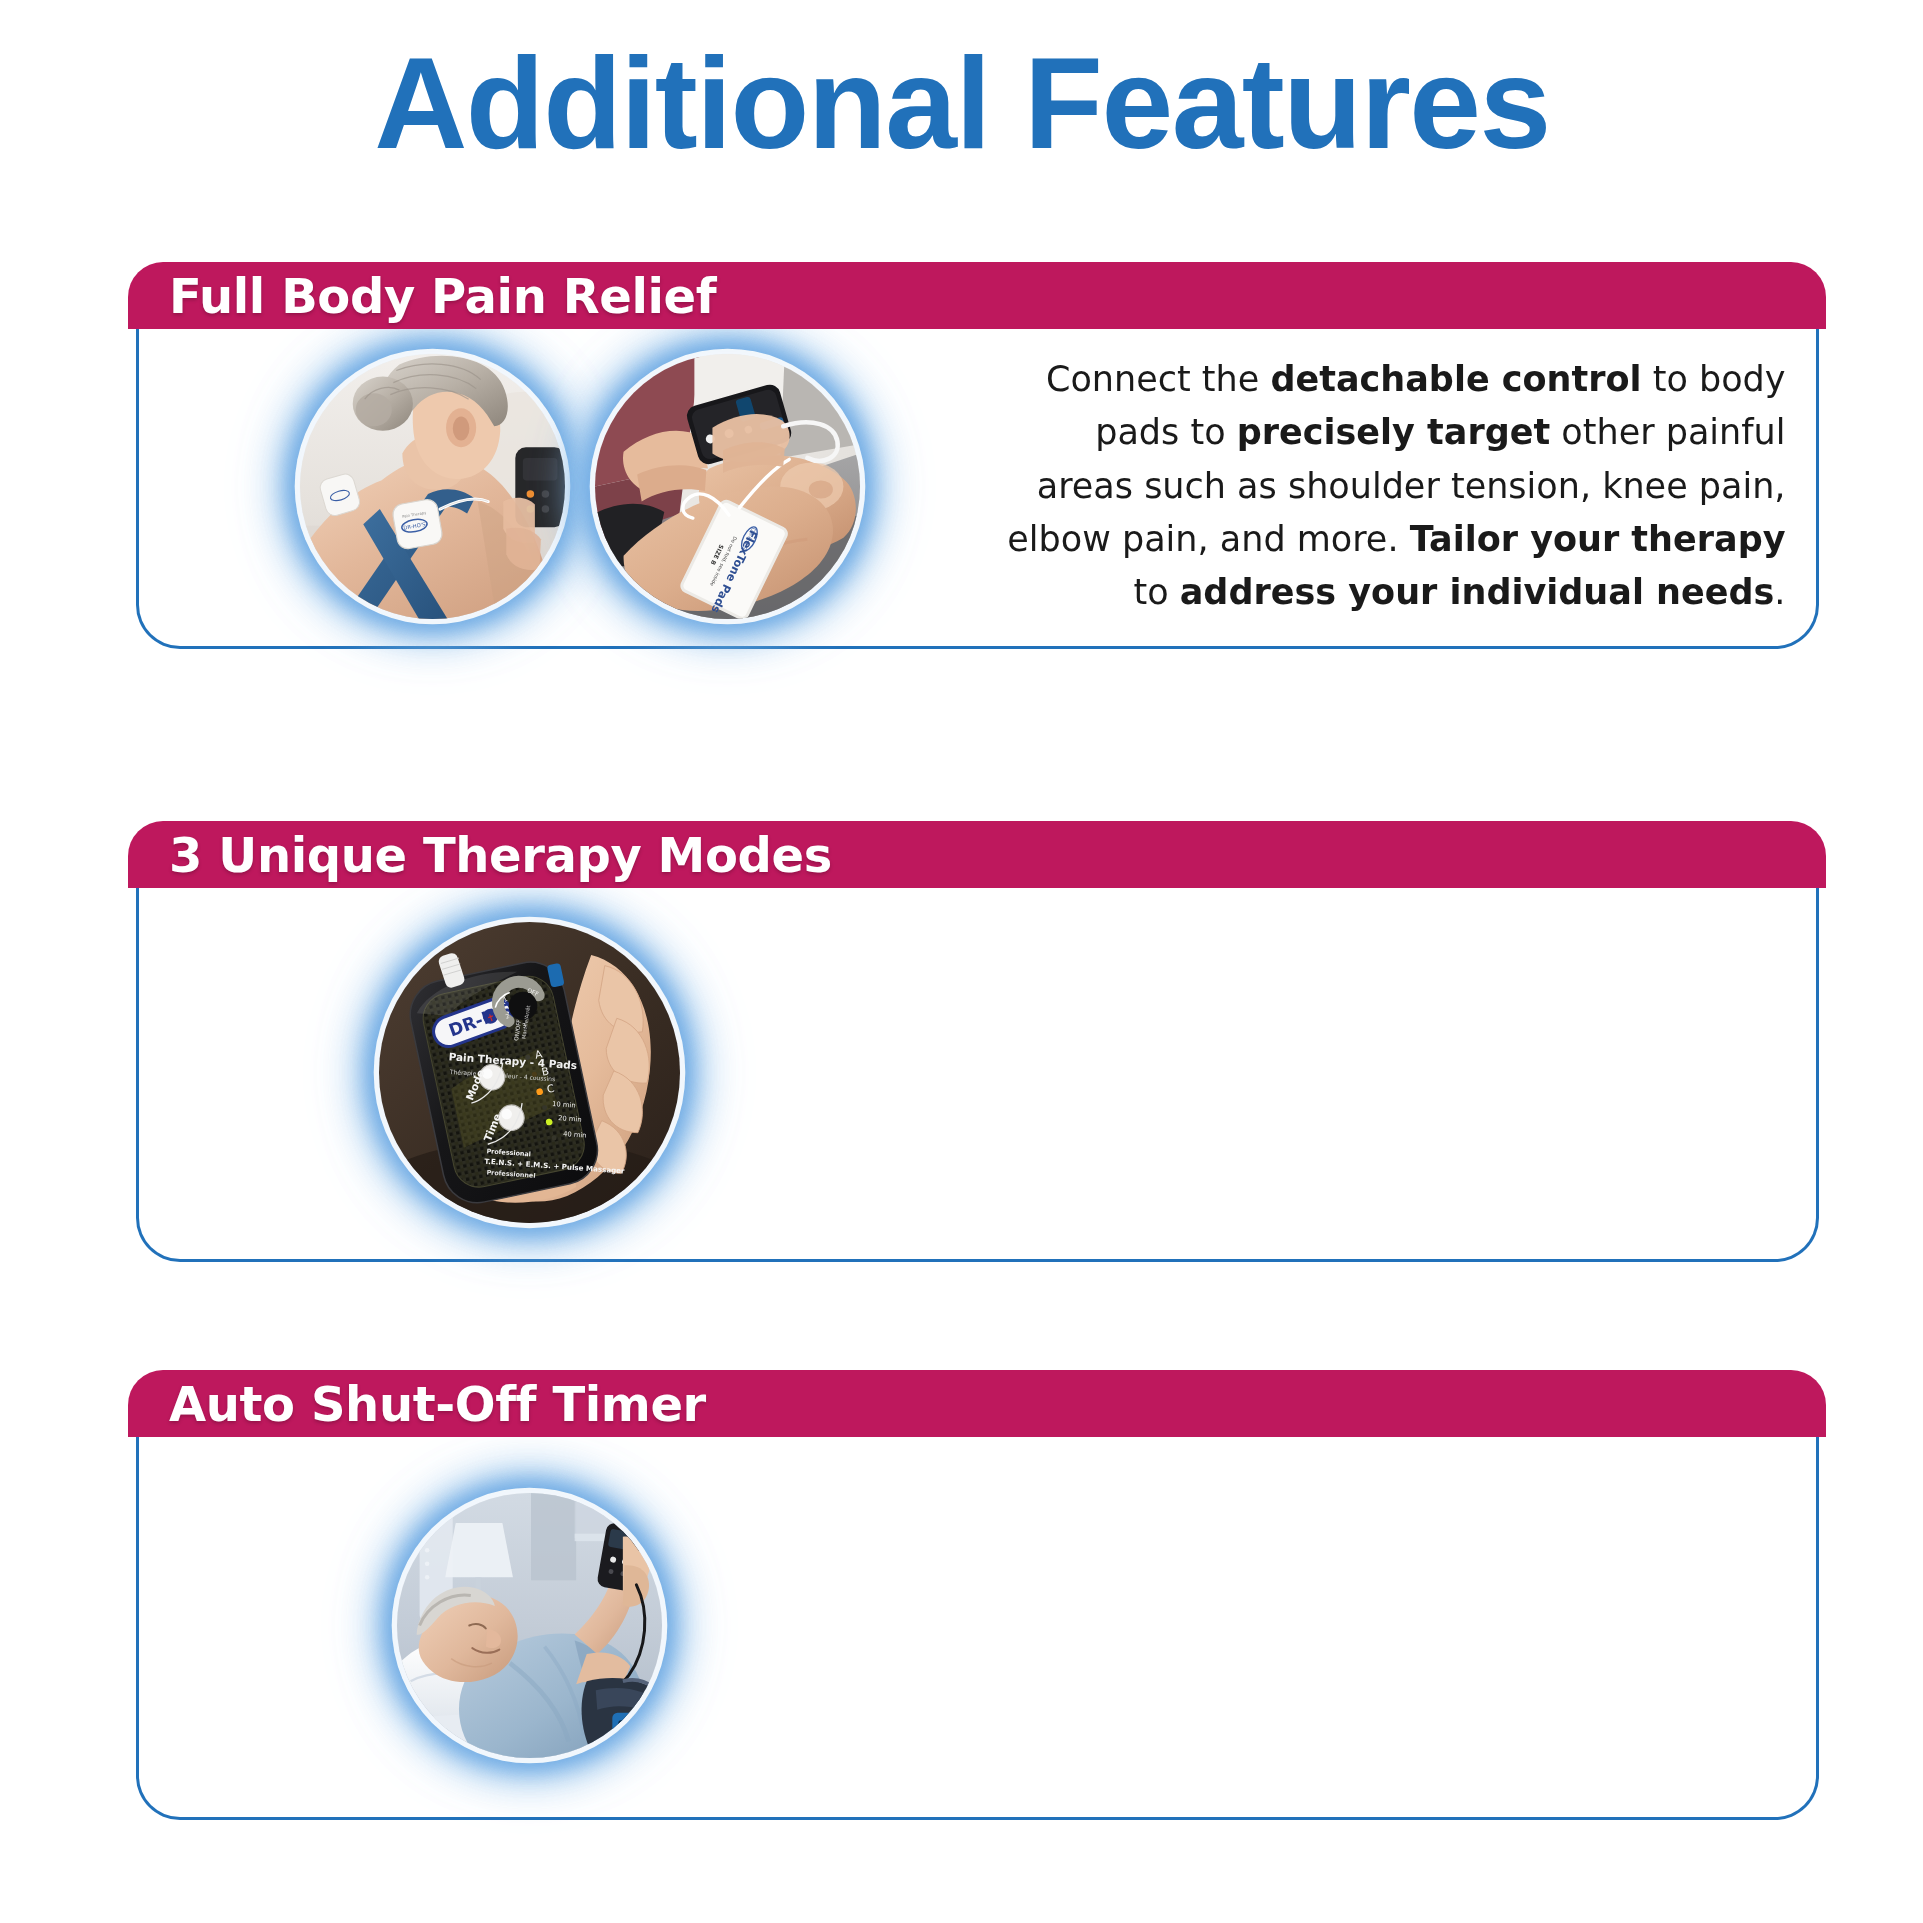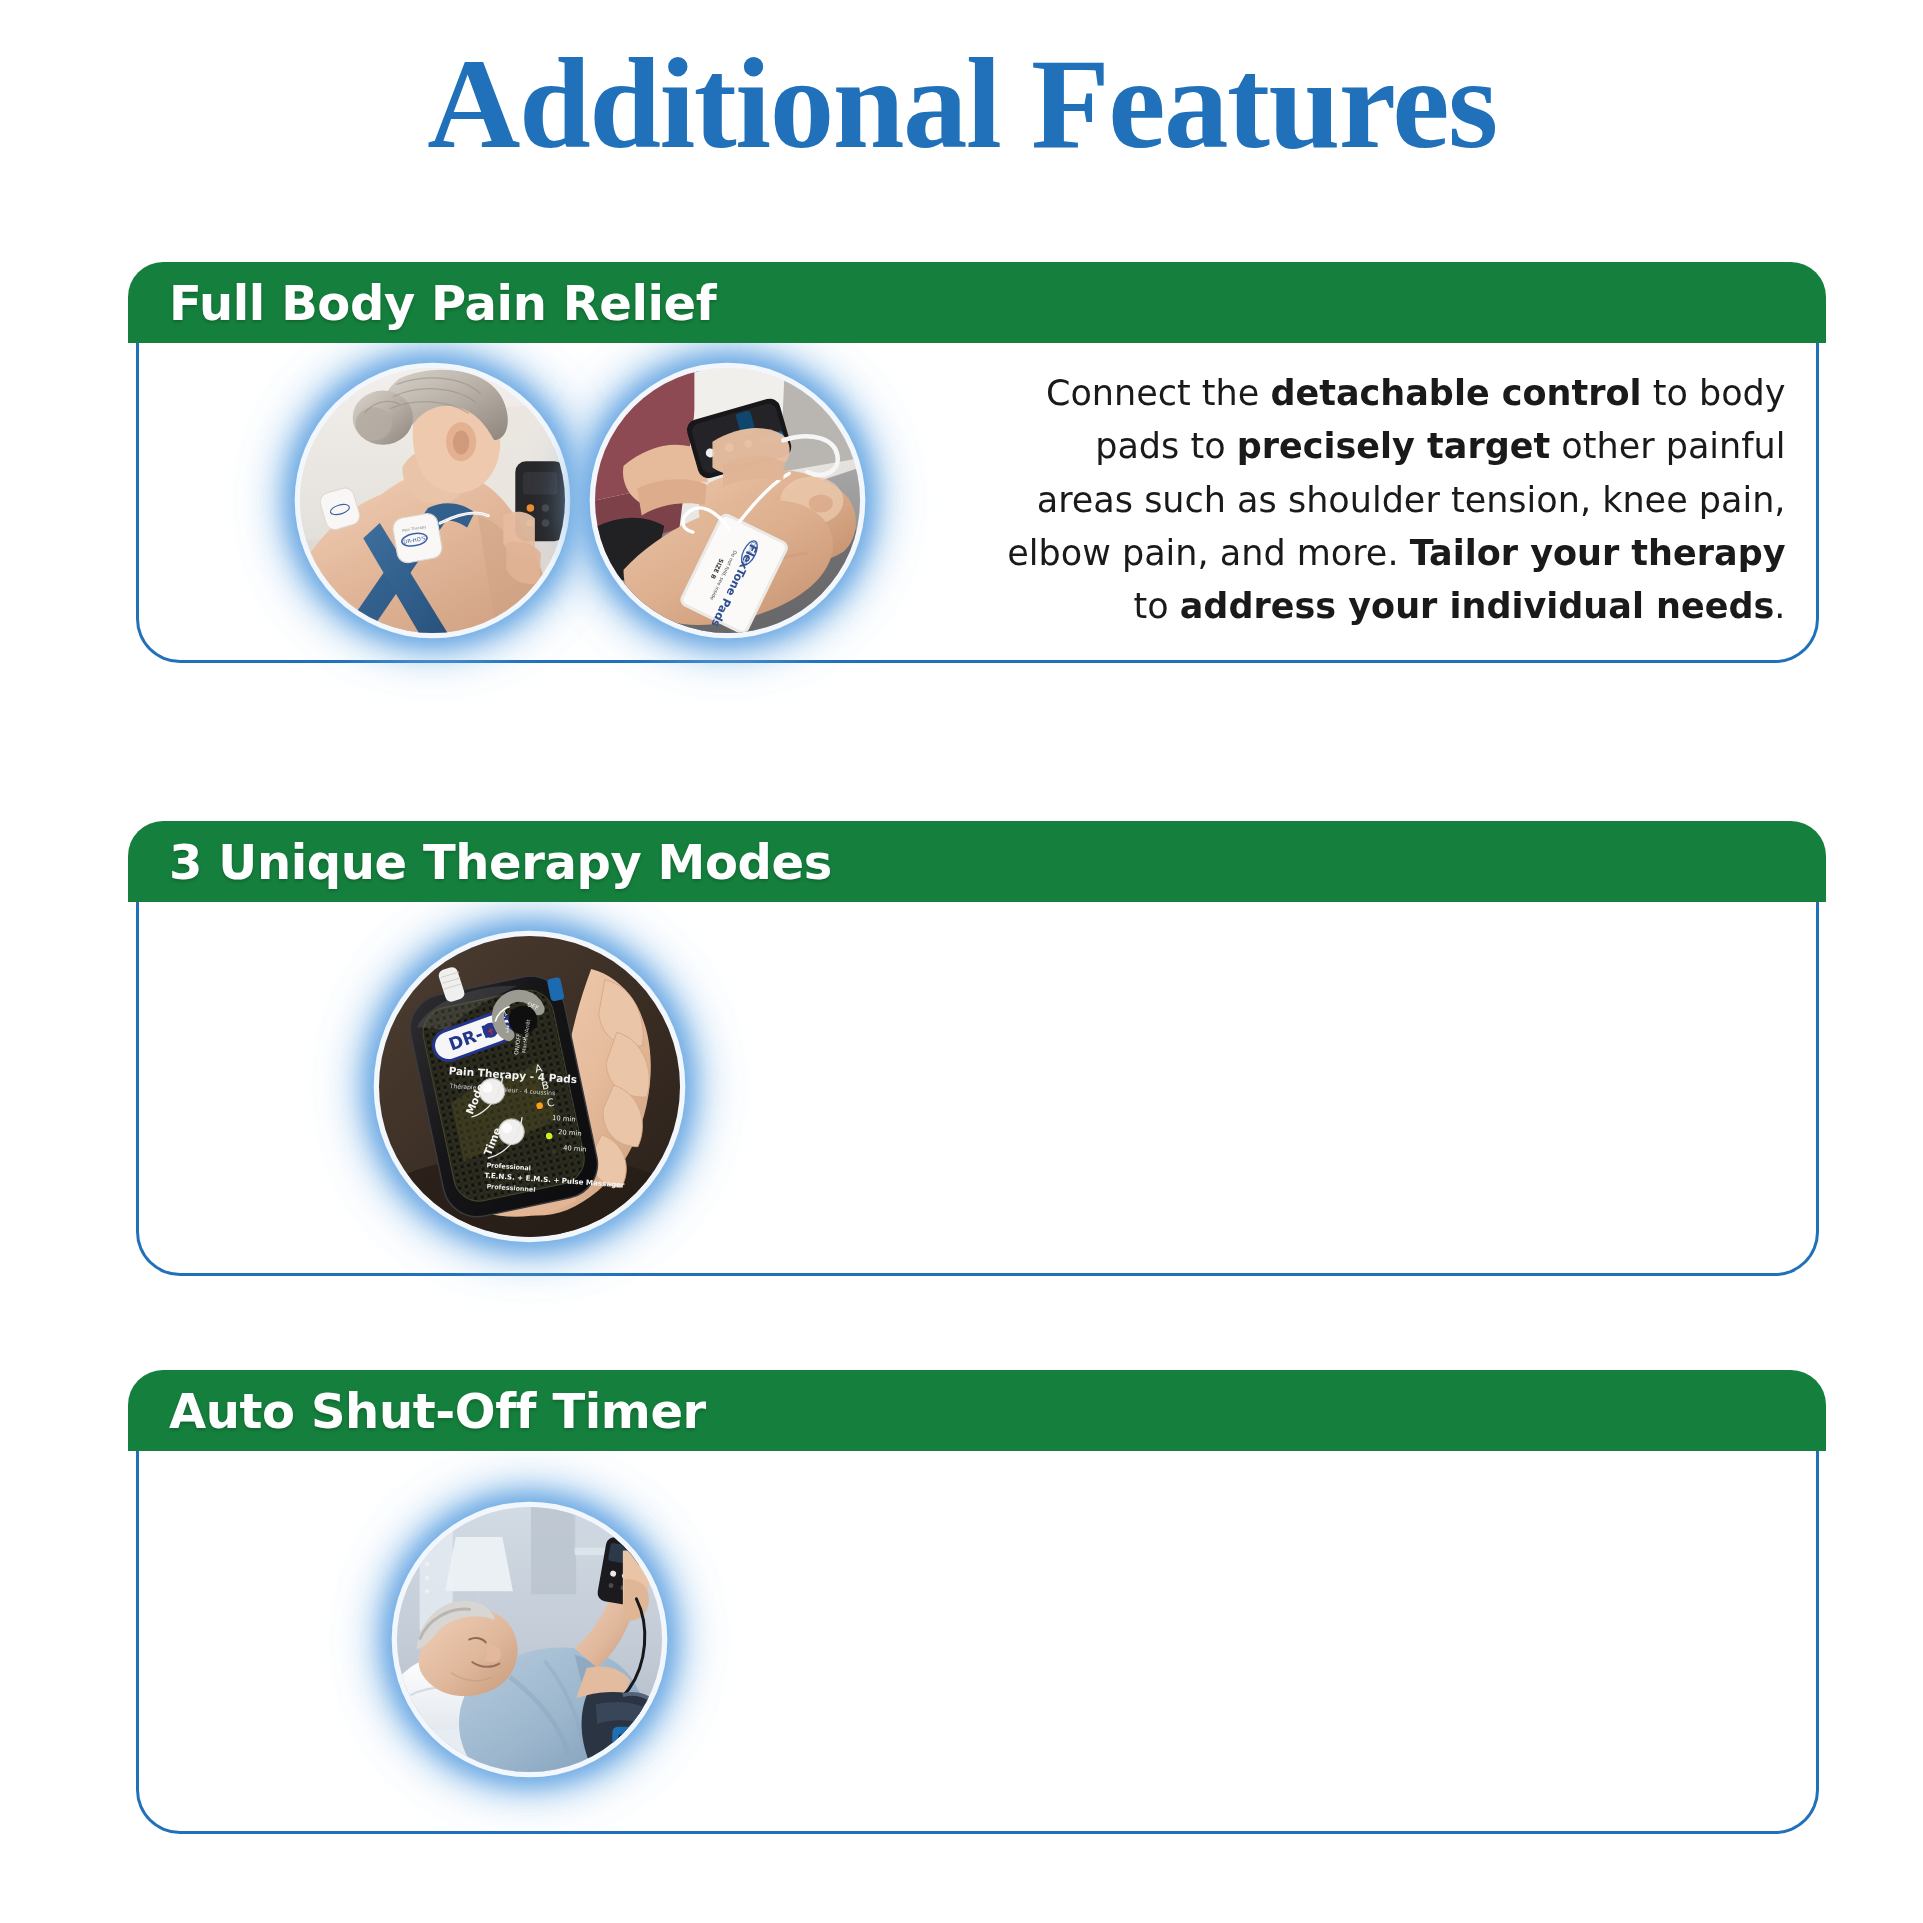--- a/index.html
+++ b/index.html
@@ -24,38 +24,38 @@
     position: absolute;
     left: 0;
     top: 39px;
     width: 1924px;
     text-align: center;
     font-size: 129px;
     line-height: 1.0;
     font-weight: 700;
     letter-spacing: -1.5px;
     color: #2171ba;
-    font-family: Liberation Serif, serif;
+    font-family: Liberation Sans, sans-serif;
     white-space: nowrap;
   }
 
   
   .card {
     position: absolute;
     left: 128px;
     width: 1698px;
   }
   #card-1 { top: 262px; }
   #card-2 { top: 821px; }
   #card-3 { top: 1370px; }
 
   .card-header {
     position: relative;
-    height: 81px;
-    background: #15803d;
+    height: 67px;
+    background: #be185d;
     border-radius: 35px 35px 0 0;
     display: flex;
     align-items: center;
     z-index: 3;
   }
   .card-header-label {
     margin-left: 41px;
     color: #ffffff;
     font-size: 48px;
     font-weight: 700;

